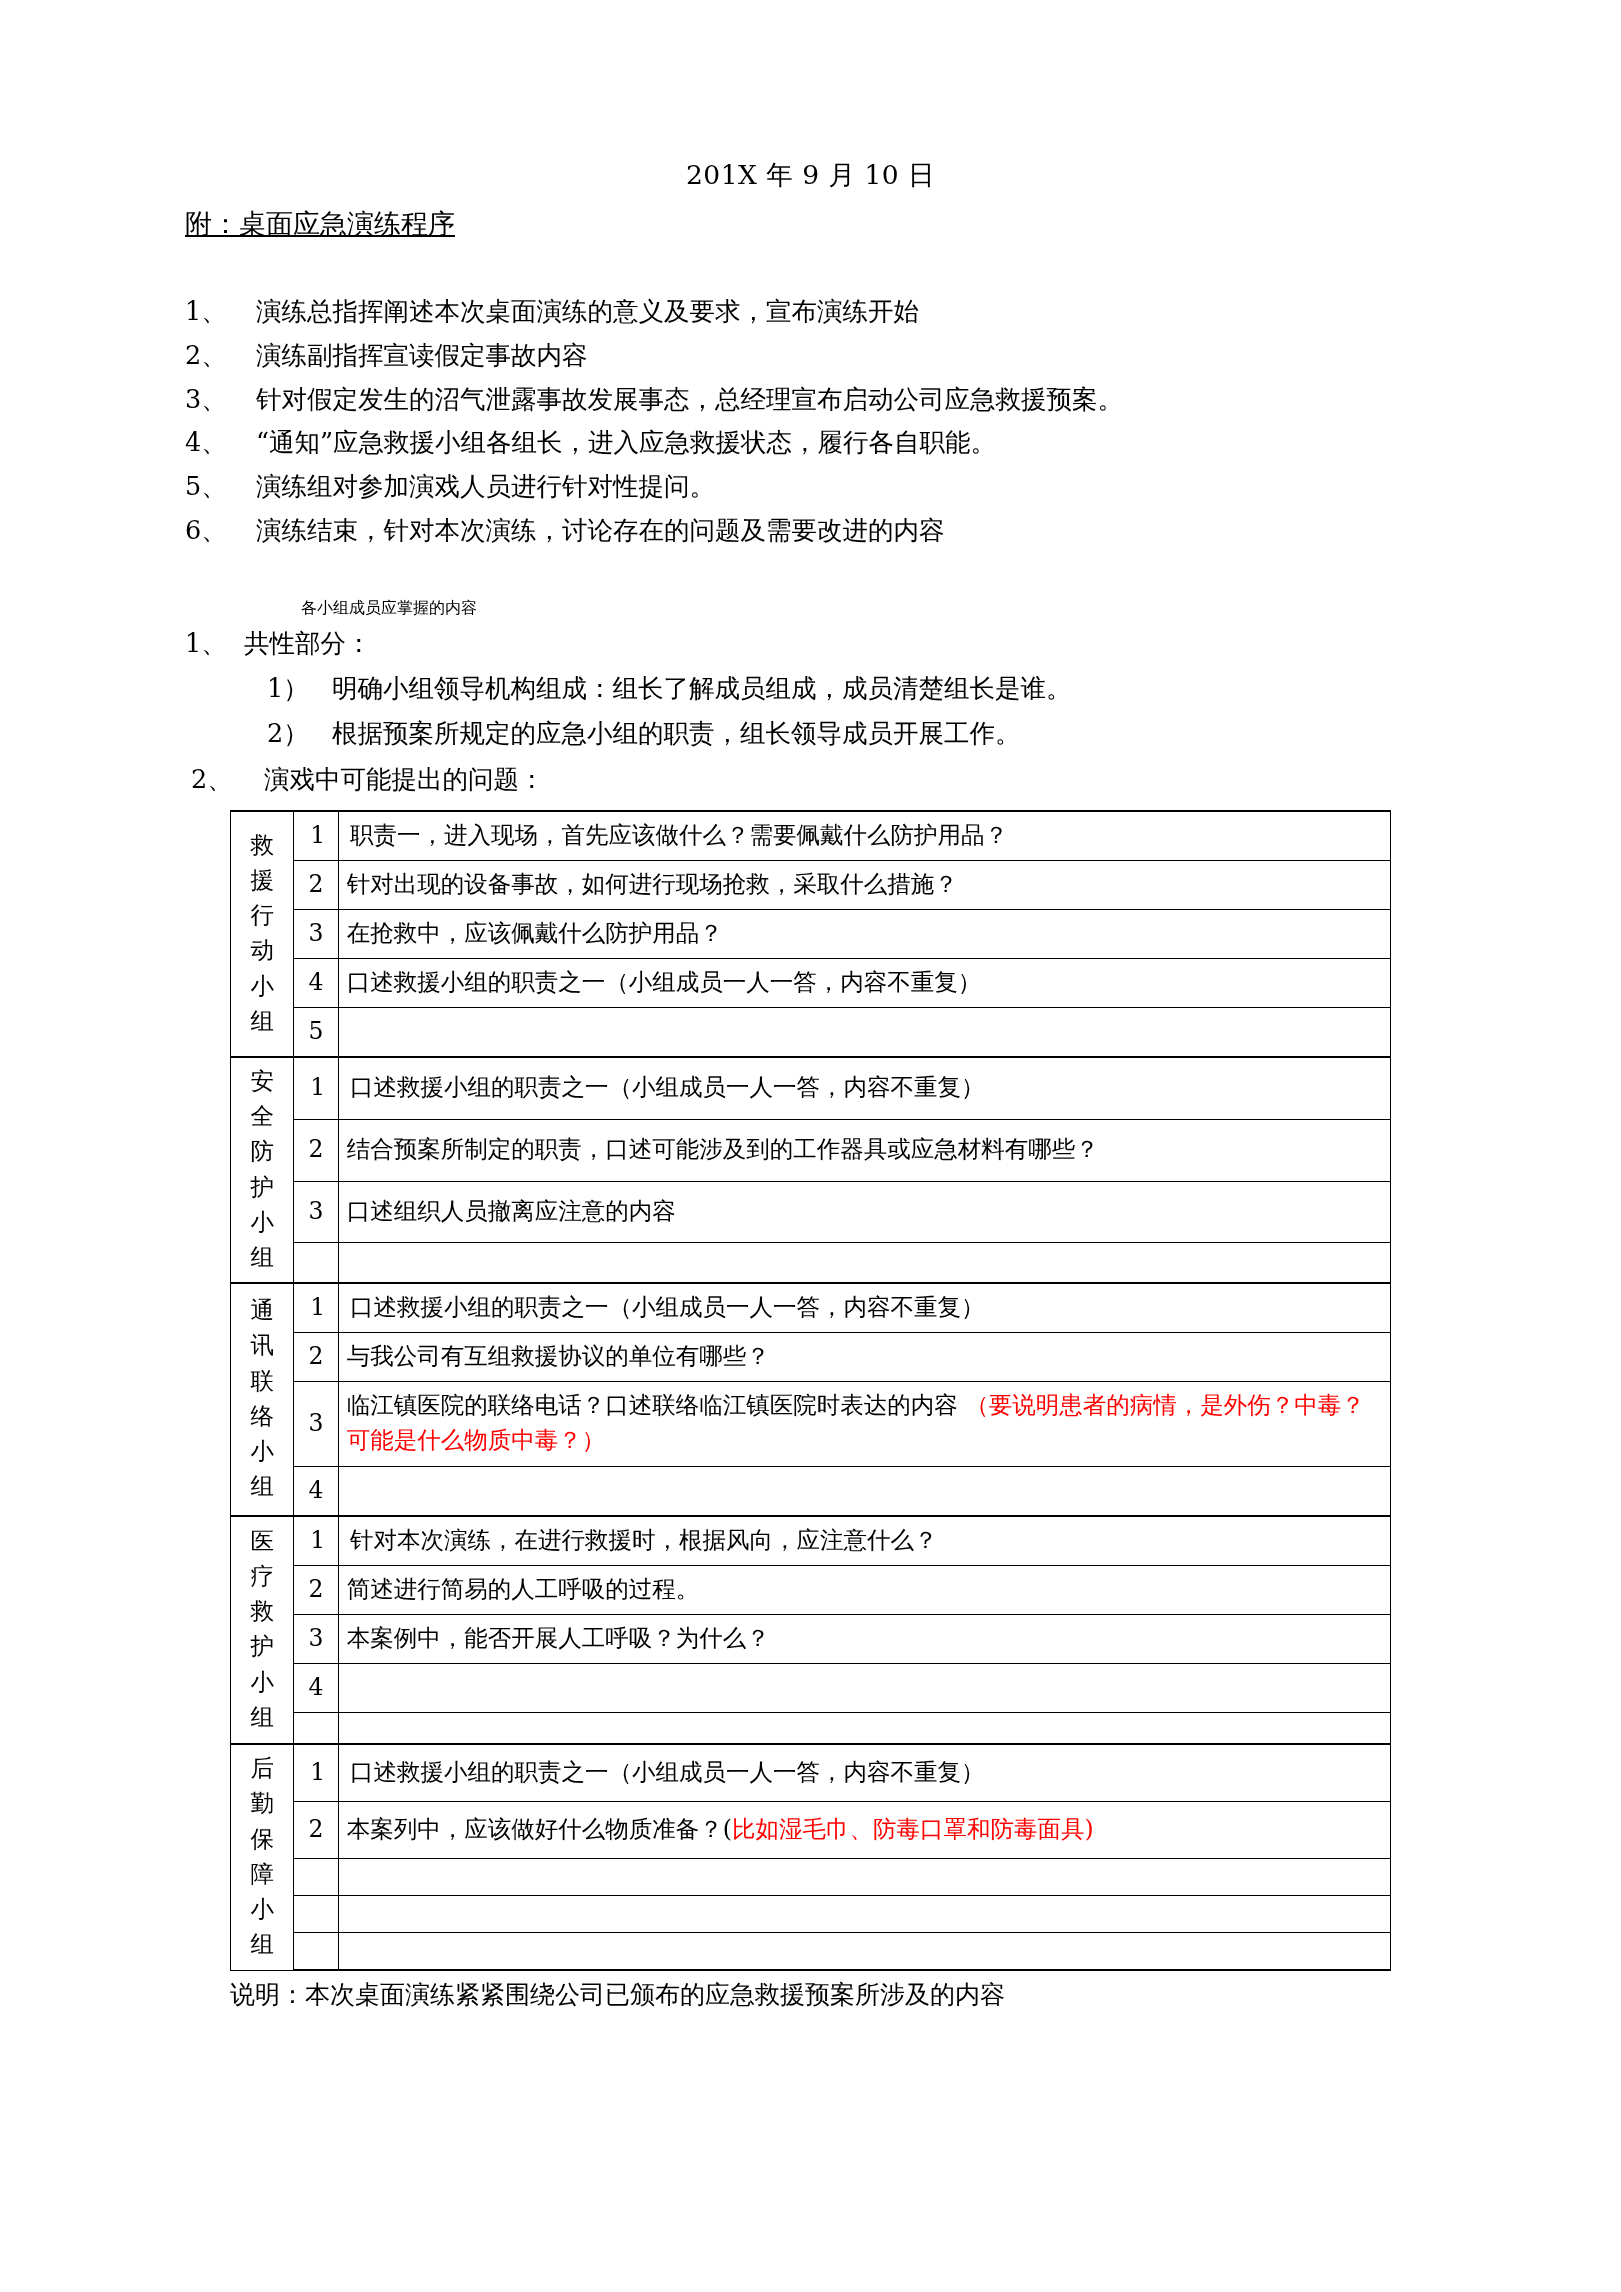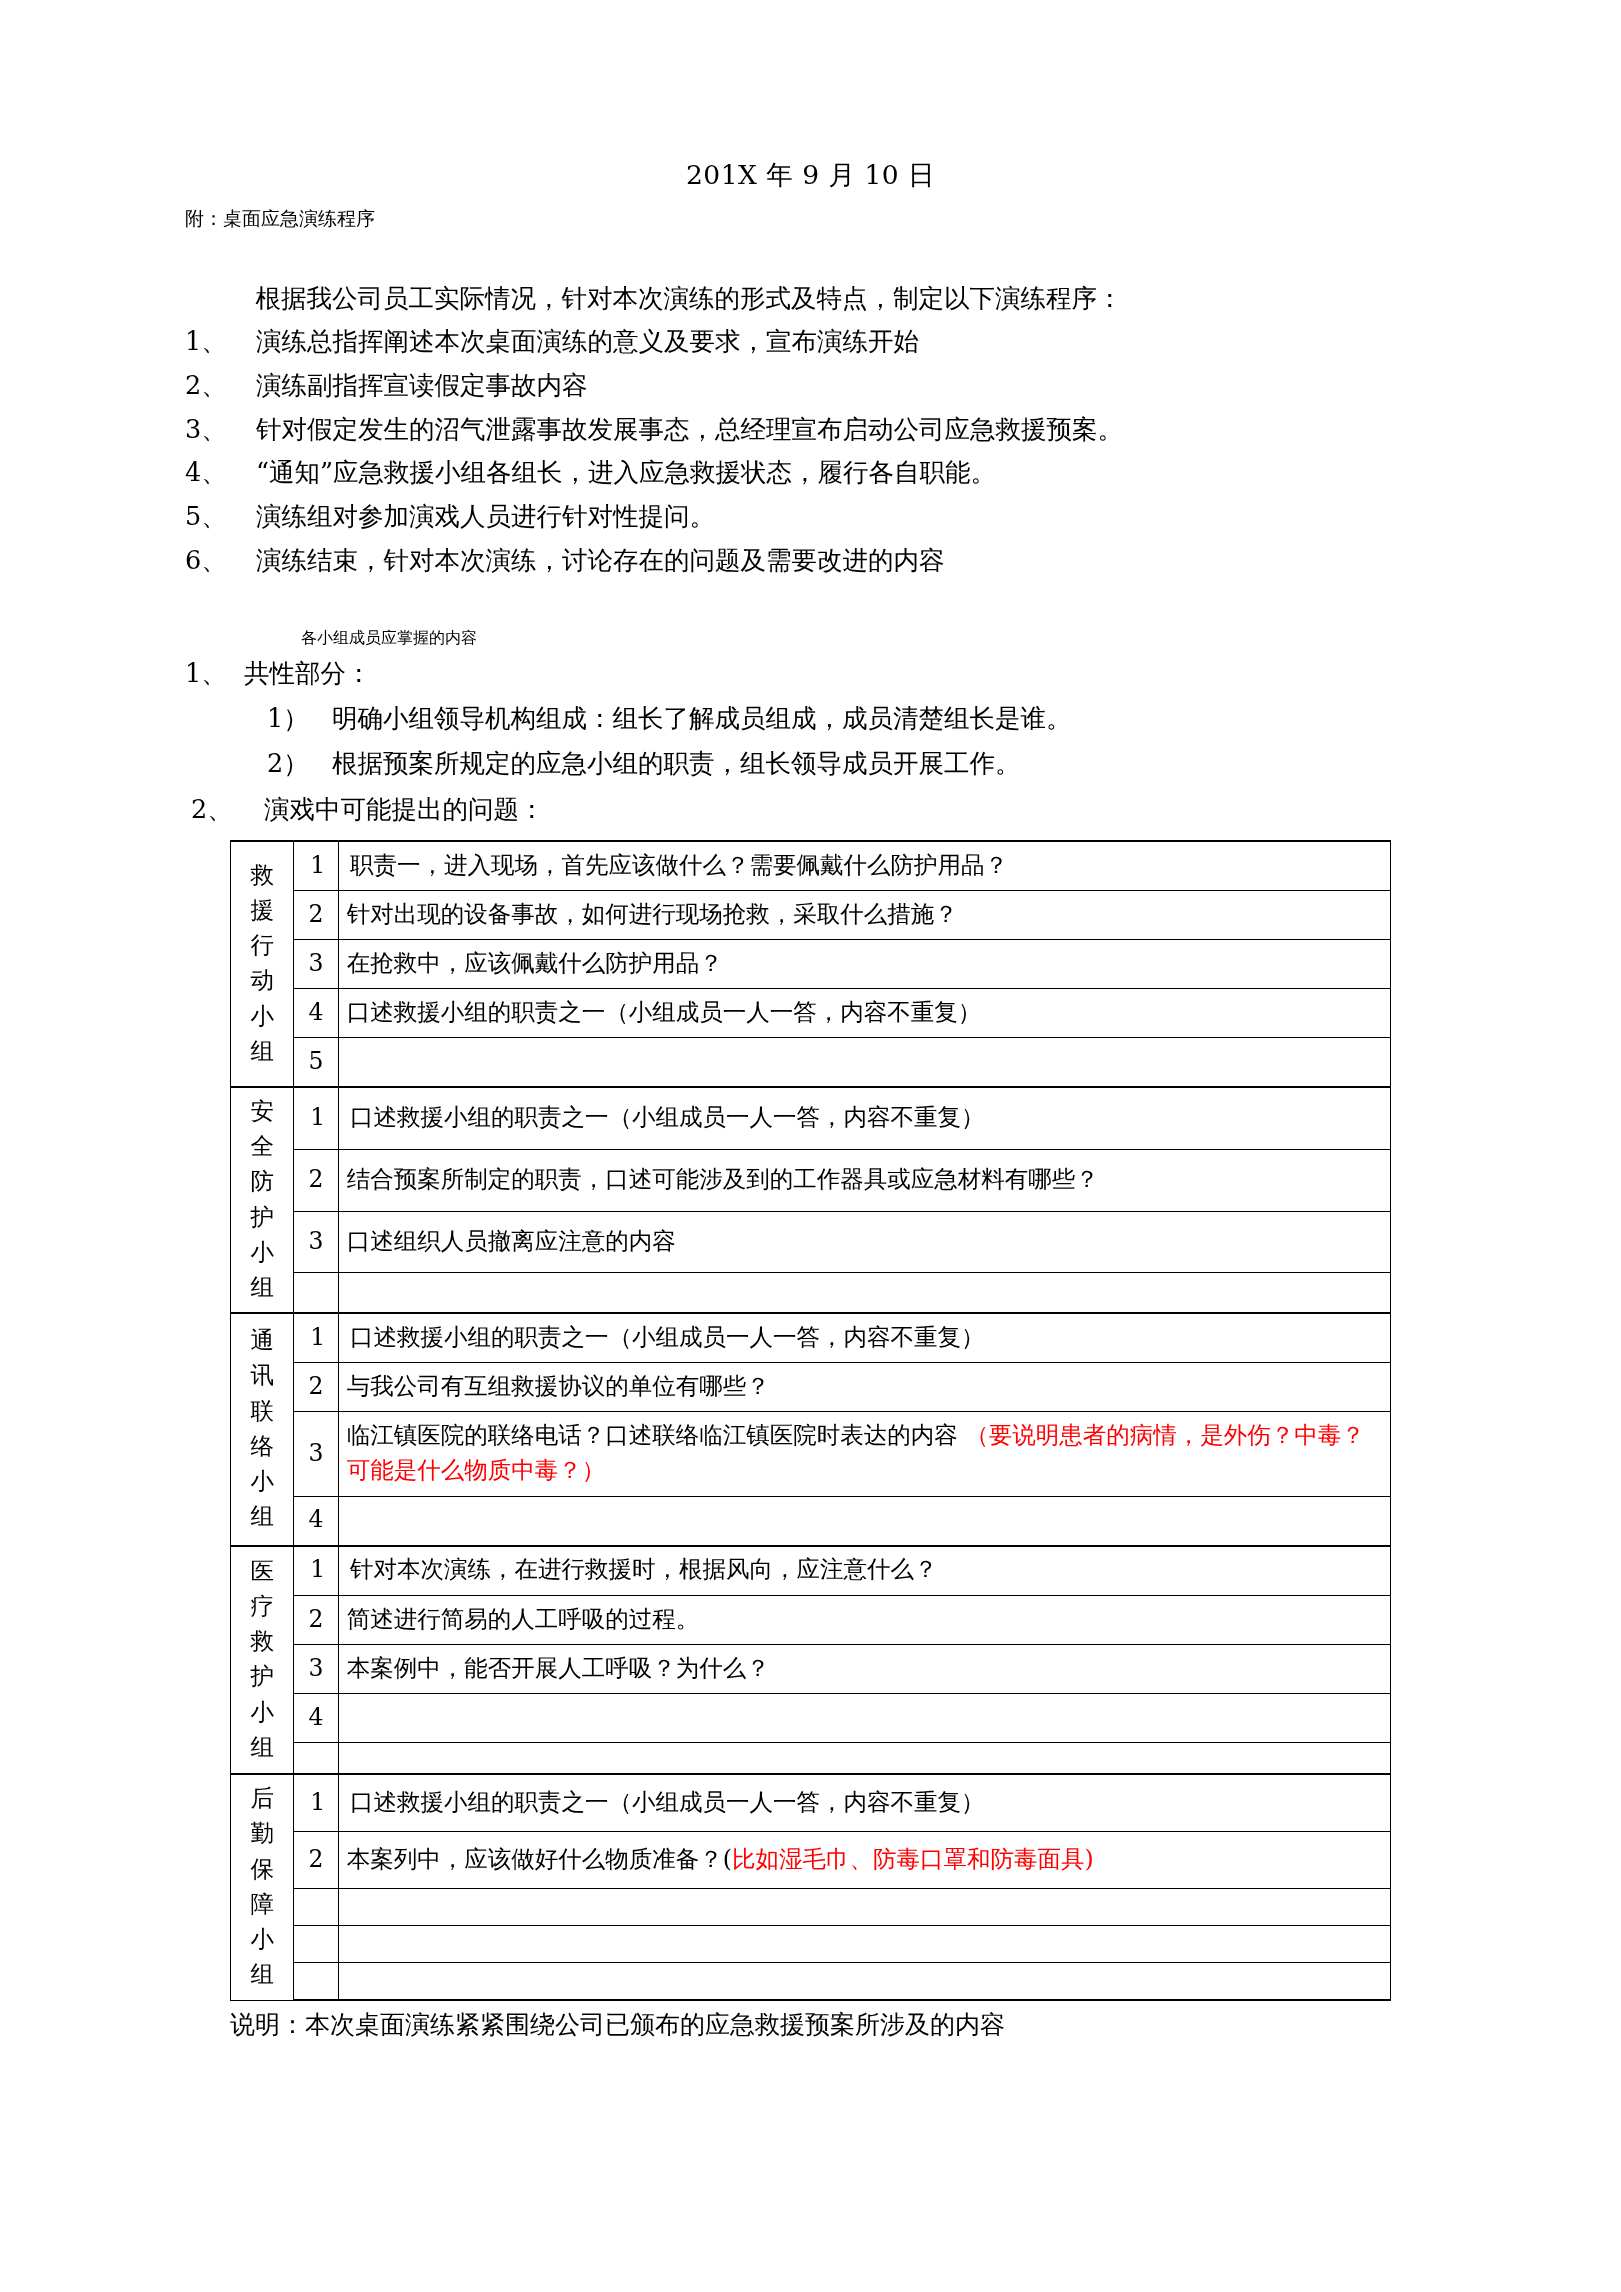--- a/index.html
+++ b/index.html
@@ -32,23 +32,24 @@
 
   
   .date-line {
     text-align: center;
     font-size: 26.5px;
     line-height: 1.35;
     margin: 0 0 13.7px 0;
     letter-spacing: 0.5px;
   }
   .attach-line {
-    font-size: 19px;
+    font-size: 27px;
     line-height: 1.35;
     margin: 0 0 47px -45px;
+    text-decoration: underline;
   }
   .doc-title {
     text-align: center;
     font-size: 25.5px;
     line-height: 1.4;
     margin: 0 0 53px 0;
   }
   .lead {
     font-size: 25.5px;
     line-height: 1.52;
@@ -159,21 +160,20 @@
 <body>
 
 <div class="page">
   <div class="content">
 
     <p class="date-line">201X 年 9 月 10 日</p>
 
     <p class="attach-line">附：桌面应急演练程序</p>
 
 
-    <p class="lead">根据我公司员工实际情况，针对本次演练的形式及特点，制定以下演练程序：</p>
 
     <div>
       <p class="num-item">
         <span class="idx">1、</span>
         <span class="txt">演练总指挥阐述本次桌面演练的意义及要求，宣布演练开始</span>
       </p>
       <p class="num-item">
         <span class="idx">2、</span>
         <span class="txt">演练副指挥宣读假定事故内容</span>
       </p>

